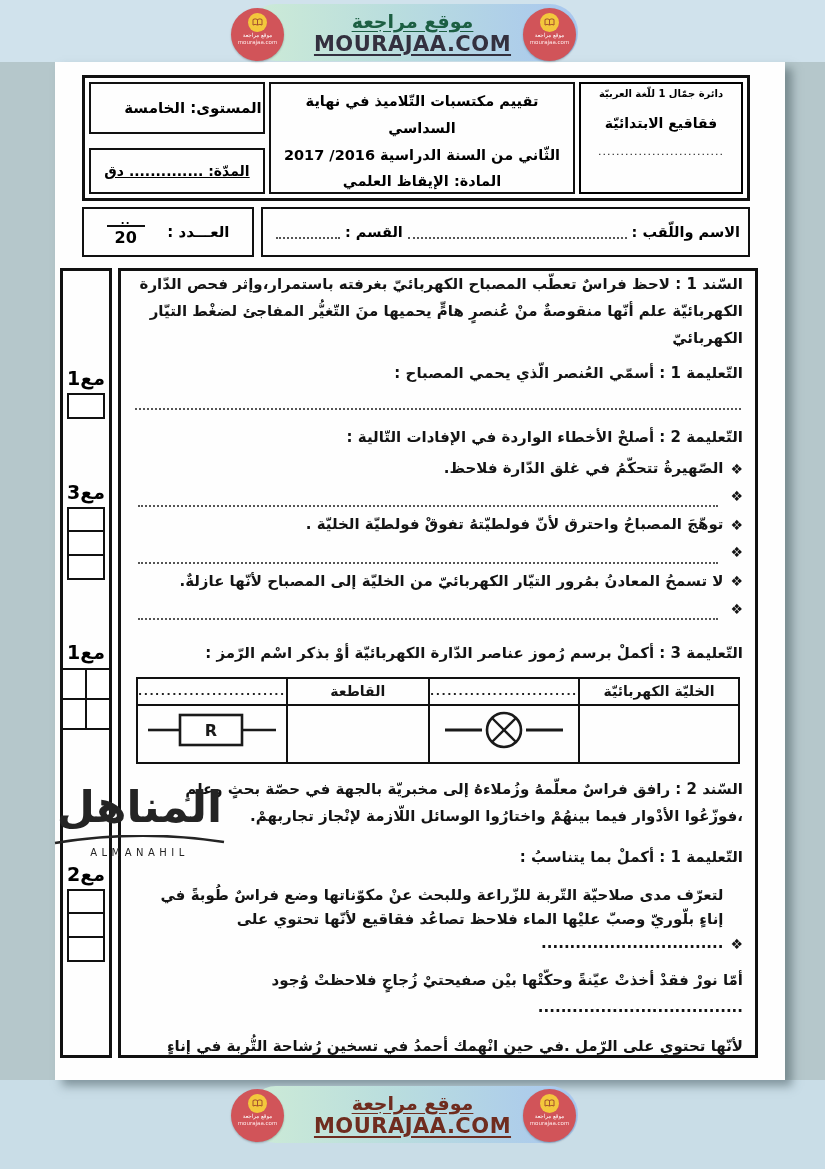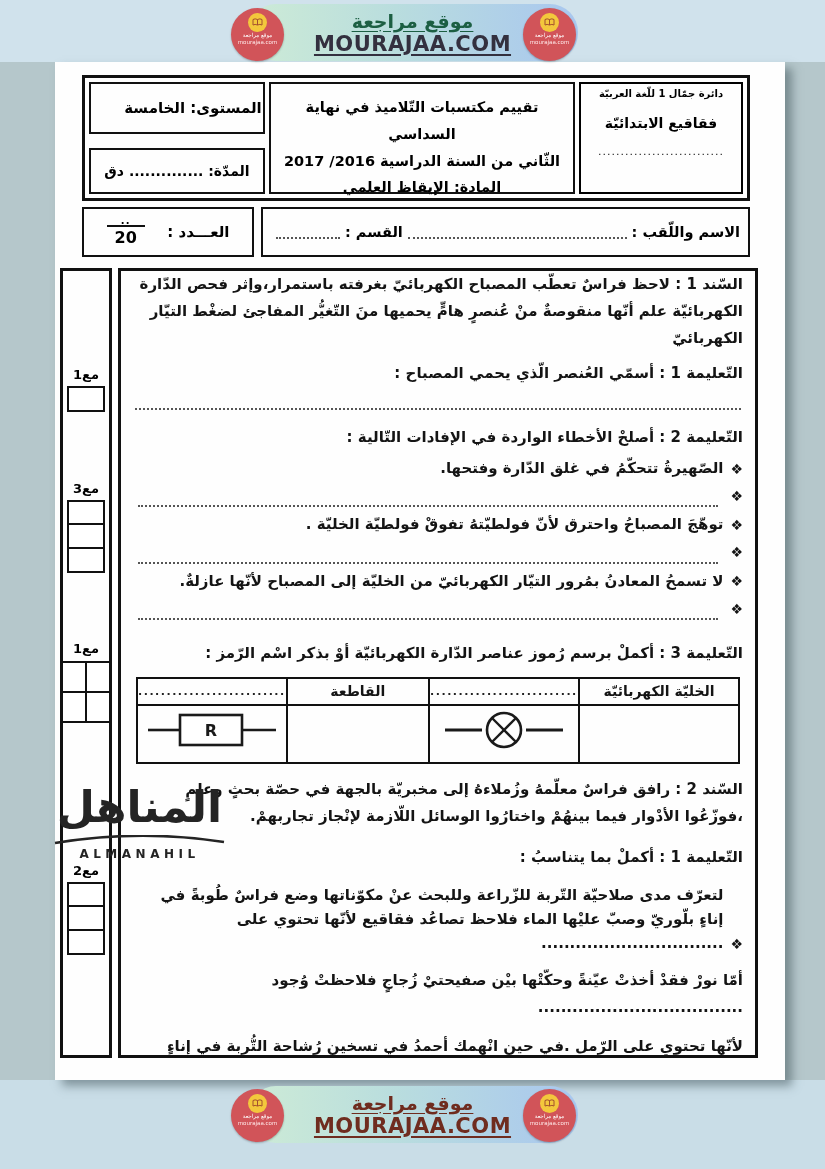--- a/index.html
+++ b/index.html
@@ -35,45 +35,45 @@
           box-shadow:7px 6px 9px rgba(60,80,85,.5); }
 
   
   .hdr { position:absolute; left:27px; top:13px; width:668px; height:126px;
          border:3px solid #111; display:flex; direction:rtl; padding:4px; gap:4px; }
   .school-box { width:164px; border:2px solid #000000; padding:4px 5px; text-align:center;
                 display:flex; flex-direction:column; direction:rtl; }
   .school-box .s1 { font-size:10px; font-weight:700; }
   .school-box .s2 { font-size:14px; font-weight:700; margin-top:16px; }
   .school-box .s3 { font-size:11px; letter-spacing:1px; margin-top:14px; color:#222; overflow:hidden; white-space:nowrap; }
-  .center-box { flex:1; border:2px solid #111; padding:10px 4px; text-align:center; direction:rtl; }
+  .center-box { flex:1; border:2px solid #111; padding:4px 4px; text-align:center; direction:rtl; }
   .center-box div { font-size:14.5px; font-weight:700; line-height:1.85; }
   .left-col { width:176px; display:flex; flex-direction:column; justify-content:space-between; }
   .level-box { border:2px solid #111; height:52px; display:flex; align-items:center; justify-content:center;
                font-size:15px; font-weight:700; direction:rtl;padding-left:32px; }
   .duration-box { border:2px solid #111; height:46px; display:flex; align-items:center; justify-content:center;
-                  font-size:14px; font-weight:700; direction:rtl; }
+                  font-size:14px; font-weight:700; direction:rtl;text-decoration:underline; }
 
   
   .student-row { position:absolute; left:27px; top:145px; width:668px; height:50px;
                  display:flex; direction:rtl; gap:7px; }
   .name-box { flex:1; border:2px solid #111; display:flex; align-items:center; direction:rtl;
               padding:0 8px; font-size:14.5px; font-weight:700; }
   .dots-fill { flex:1 1 auto; border-bottom:2.5px dotted #555; height:13px; margin:0 5px; }
   .dots-short { width:64px; border-bottom:2.5px dotted #555; height:13px; margin:0 5px; }
   .score-box { width:172px; border:2px solid #111; display:flex; align-items:center;
                justify-content:space-evenly; direction:rtl; font-size:15px; font-weight:700; }
   .fraction { display:inline-flex; flex-direction:column; align-items:center; }
   .fraction .num { font-size:10px; line-height:8px; letter-spacing:1px; }
   .fraction .den { font-size:16px; font-weight:700; border-top:2.5px solid #111; padding:1px 8px 0; }
 
   
   .margin-col { position:absolute; left:5px; top:206px; width:52px; height:790px; border:3px solid #111; }
   .mg { position:absolute; left:0; width:100%; display:flex; flex-direction:column; align-items:center; }
-  .mg .mg-label { font-size:13px; font-weight:700; direction:rtl; margin-bottom:6px; }
+  .mg .mg-label { font-size:19px; font-weight:700; direction:rtl; margin-bottom:6px; }
   .mg .cell { width:38px; height:26px; border:2.5px solid #111; margin-top:-2.5px; background:#fff; }
   .mg .grid2 { display:grid; grid-template-columns:24px 24px; grid-template-rows:30px 30px; }
   .mg .grid2 div { border:2.5px solid #111; margin:-1.25px; background:#fff; }
 
   
   .content { position:absolute; left:63px; top:206px; width:640px; height:790px; border:3px solid #111;
              padding:0 12px 6px; direction:rtl; font-size:15px; font-weight:700; color:#141414;
              line-height:1.8; overflow:hidden; }
   .content p { text-align:right; }
   .answer-line { border-bottom:2.5px dotted #555; height:17px; margin:6px 2px 4px; }
@@ -85,21 +85,21 @@
   
   table.symbols { width:99%; border-collapse:collapse; direction:rtl; margin:10px auto 4px; }
   table.symbols td { border:2.5px solid #111; text-align:center; vertical-align:middle; }
   table.symbols .th { height:27px; font-size:14px; font-weight:700; }
   table.symbols .th.dotscell { font-size:11px; letter-spacing:1.5px; color:#222; }
   table.symbols .sym { height:58px; }
 
   
   .watermark { position:absolute; left:-8px; top:722px; width:185px; z-index:5; text-align:center; }
   .wm-ar { font-size:44px; font-weight:700; color:#242424; direction:rtl; line-height:1.05; letter-spacing:-1px; }
-  .wm-en { font-size:12px; font-weight:700; letter-spacing:4.5px; color:#242424; margin-top:-2px; }
+  .wm-en { font-size:10px; font-weight:400; letter-spacing:4.5px; color:#242424; margin-top:-2px; }
 </style>
 </head>
 <body>
 
 <div id="canvas">
   <div class="strip-top"></div>
   <div class="strip-bottom"></div>
 
   <div class="pill top">
     <span class="ar">موقع مراجعة</span>
@@ -192,21 +192,21 @@
 
     <div class="content">
       <p>السّند 1 : لاحظ فراسٌ تعطّب المصباح الكهربائيّ بغرفته باستمرار،وإثر فحص الدّارة الكهربائيّة علم أنّها منقوصةٌ منْ عُنصرٍ هامٍّ يحميها منَ التّغيُّر المفاجئ لضغْط التيّار الكهربائيّ</p>
       <p class="mt8">التّعليمة 1 : أسمّي العُنصر الّذي يحمي المصباح :</p>
       <div class="answer-line"></div>
 
       <p class="mt14">التّعليمة 2 : أصلحْ الأخطاء الواردة في الإفادات التّالية :</p>
 
       <div class="brow">
         <span class="bmark">❖</span>
-        <span class="btxt">الصّهيرةُ تتحكّمُ في غلق الدّارة وفتحها.</span>
+        <span class="btxt">الصّهيرةُ تتحكّمُ في غلق الدّارة فلاحظ.</span>
       </div>
       <div class="brow">
         <span class="bmark">❖</span>
         <span class="dots-fill"></span>
       </div>
       <div class="brow">
         <span class="bmark">❖</span>
         <span class="btxt">توهّجَ المصباحُ واحترق لأنّ فولطيّتهُ تفوقْ فولطيّة الخليّة .</span>
       </div>
       <div class="brow">

